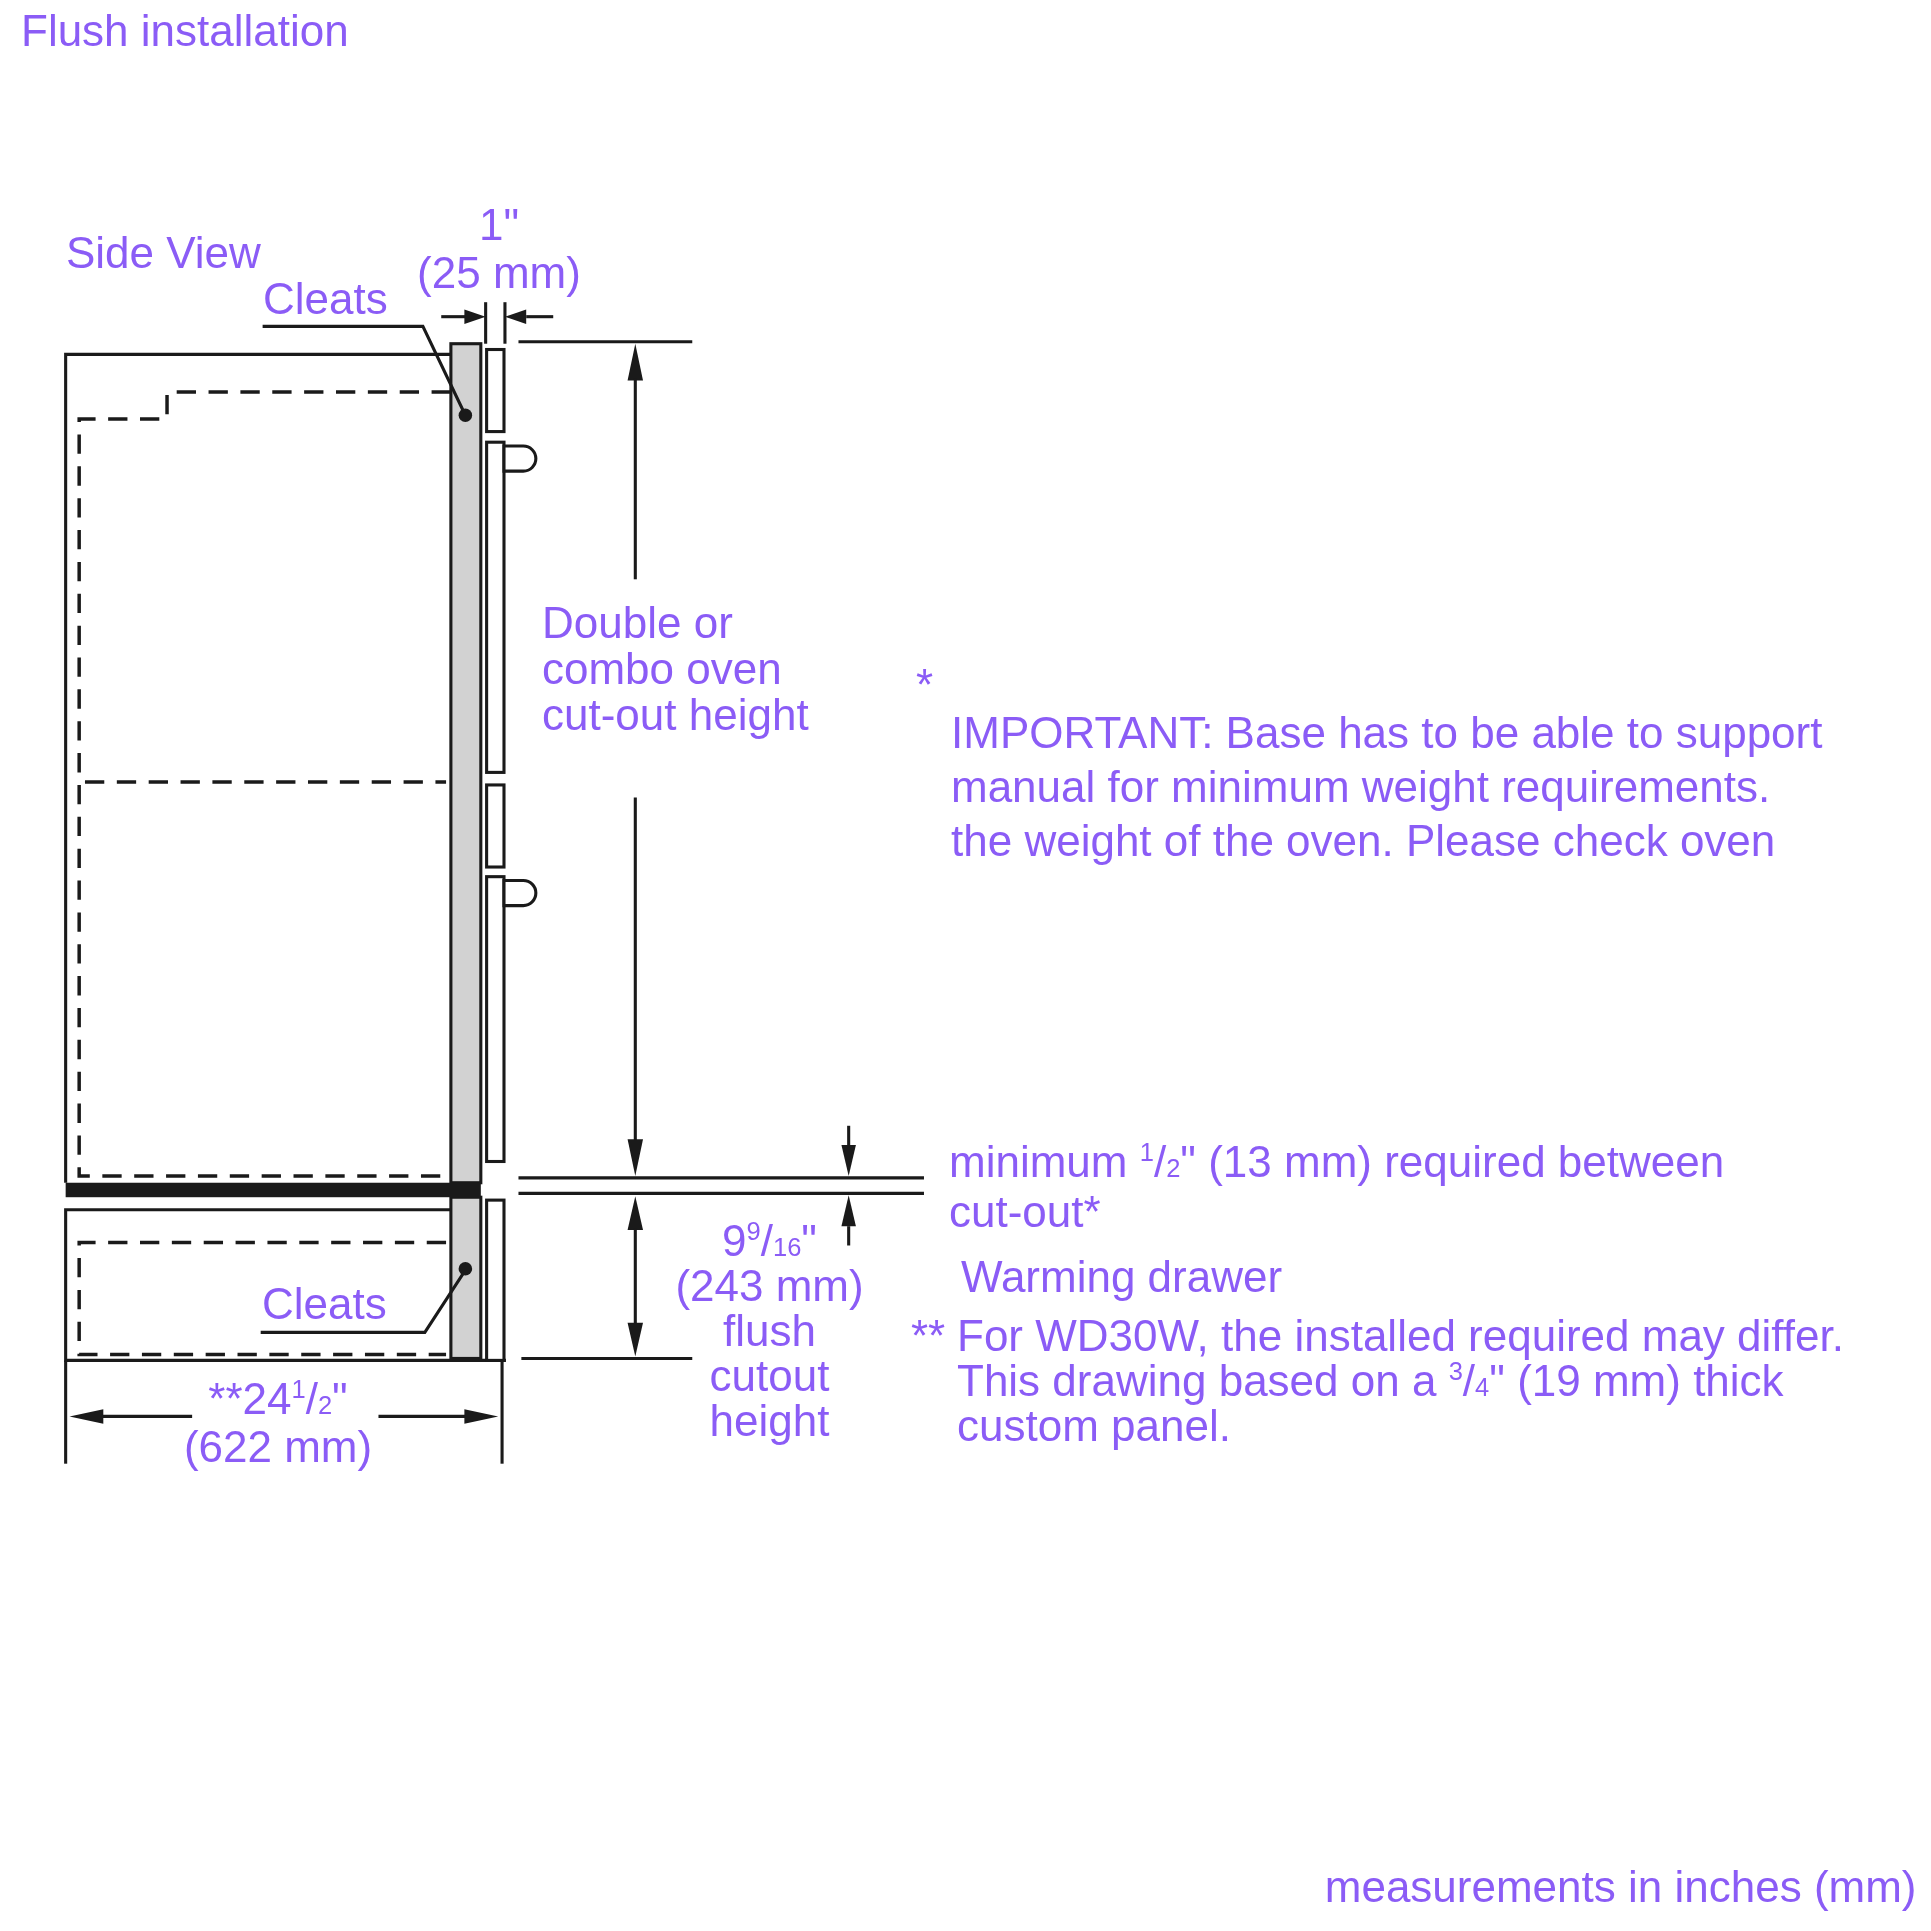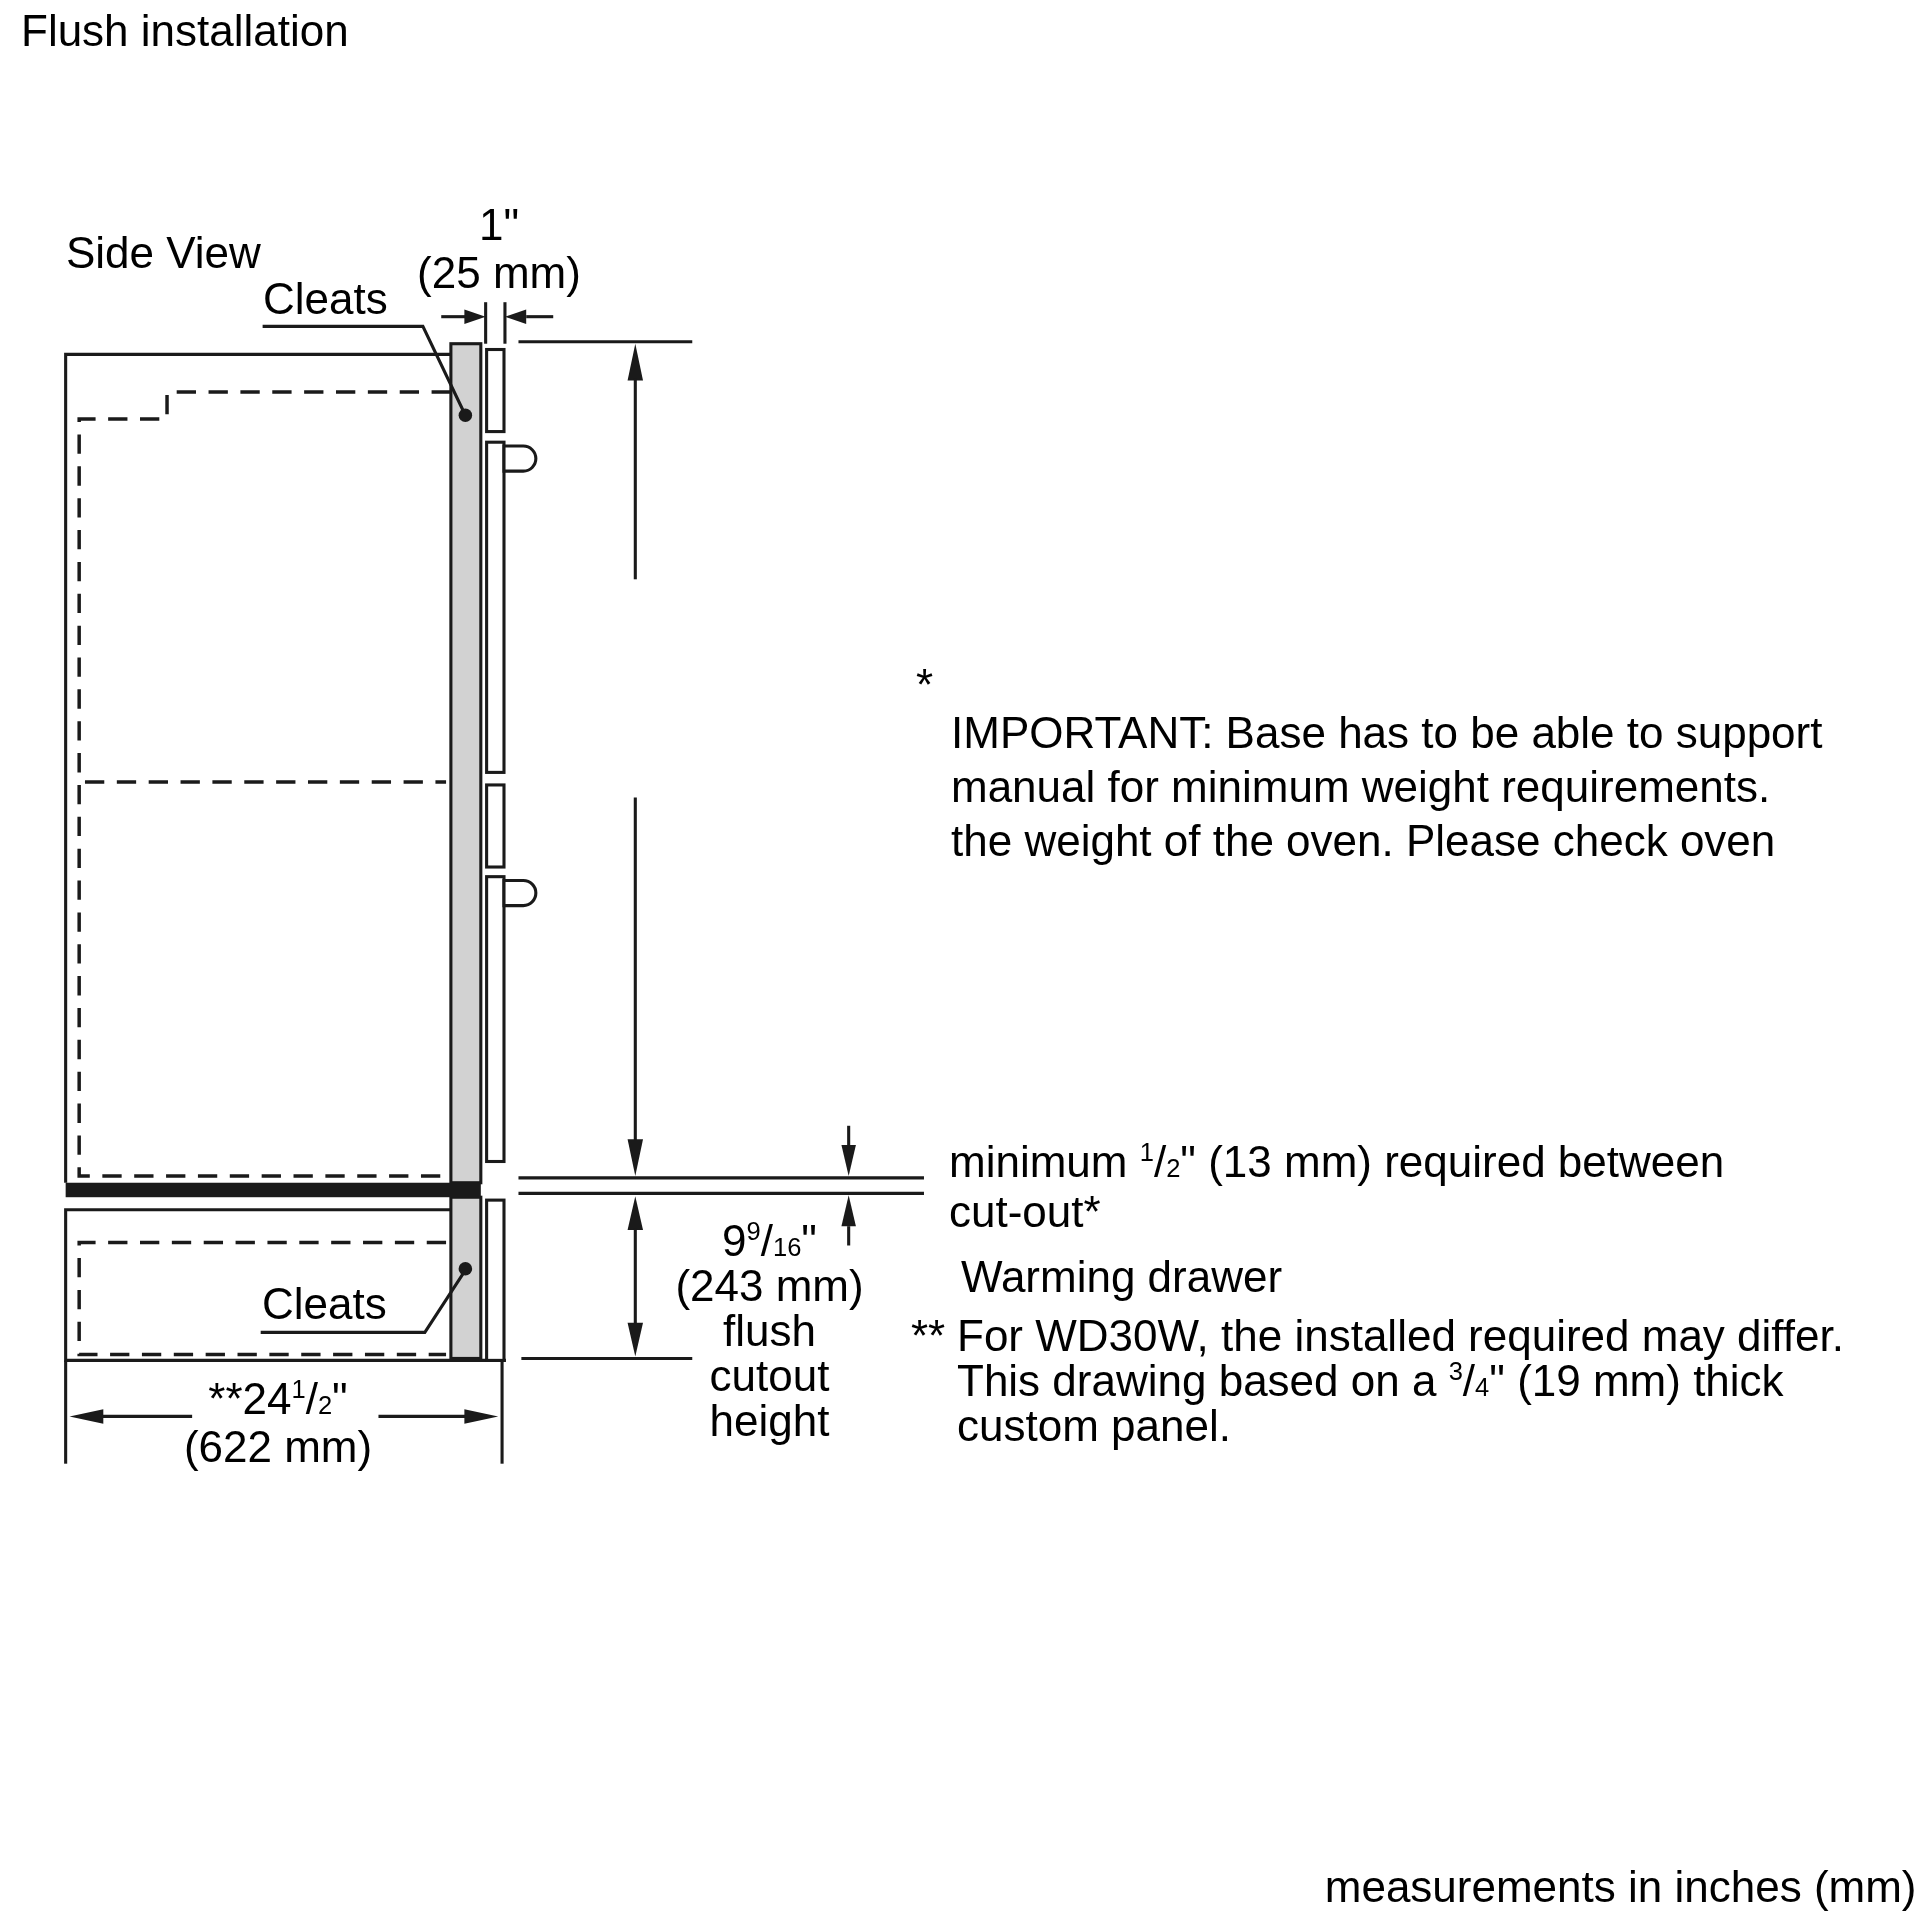--- a/index.html
+++ b/index.html
@@ -2,21 +2,21 @@
 <html><head>
 <meta charset="utf-8">
 <style>
   html,body{margin:0;padding:0;background:#ffffff;}
   .canvas{
     position:relative;
     width:1931px;height:1931px;
     background:#ffffff;
     font-family:"Liberation Sans", sans-serif;
     font-size:44px;
-    color:#000000;
+    color:#8b5cf6;
     overflow:hidden;
   }
   .canvas svg{position:absolute;left:0;top:0;}
   .txt{position:absolute;white-space:nowrap;line-height:48px;}
   .center{text-align:center;}
   sup{font-size:58%;line-height:0;}
   .den{font-size:58%;line-height:0;}
   .lh48{line-height:46px;}
   .lh47{line-height:45px;}
   .lh50{line-height:48px;}
@@ -124,20 +124,25 @@
 
   <div class="txt" style="left:66px;top:197px;margin-top:32px;">Side View</div>
 
   <div class="txt center lh50" style="left:391px;top:201px;width:216px;">
     <div>1"</div>
     <div>(25 mm)</div>
   </div>
 
   <div class="txt" style="left:263px;top:275px;">Cleats</div>
 
+  <div class="txt lh48" style="left:542px;top:600px;">
+    <div>Double or</div>
+    <div>combo oven</div>
+    <div>cut-out height</div>
+  </div>
 
   <div class="txt lh56" style="left:916px;top:658px;">*</div>
   <div class="txt lh56" style="left:951px;top:658px;margin-top:48px;">
     <div>IMPORTANT: Base has to be able to support</div>
     <div>manual for minimum weight requirements.</div>
     <div>the weight of the oven. Please check oven</div>
   </div>
 
   <div class="txt lh52" style="left:949px;top:1137px;">
     <div><span>minimum </span><sup>1</sup><span>/</span><span class="den">2</span><span>" (13 mm) required between</span></div>

